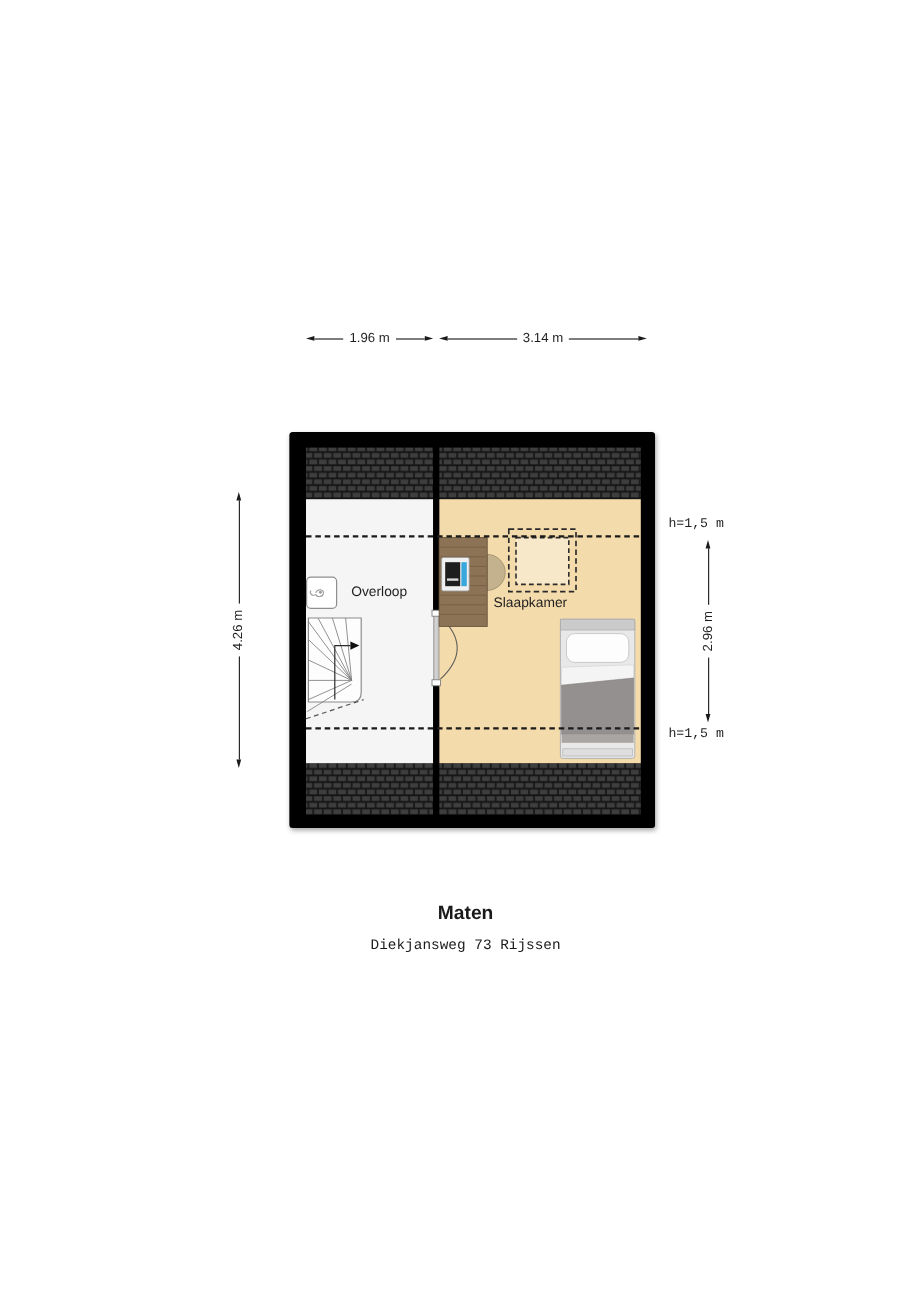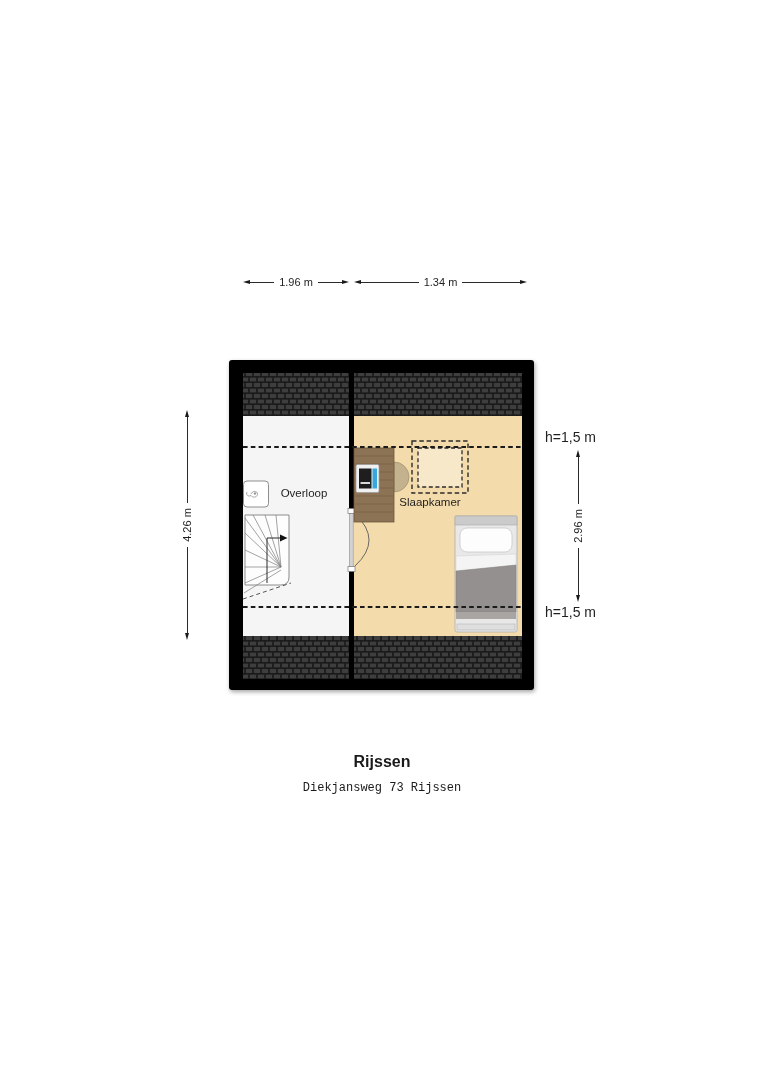--- a/index.html
+++ b/index.html
@@ -1,38 +1,38 @@
 <!DOCTYPE html>
 <html><head>
 <meta charset="utf-8">
 <style>
   html,body{margin:0;padding:0;}
   body{
     width:768px;height:1086px;background:#ffffff;position:relative;
     font-family:"Liberation Sans","DejaVu Sans",sans-serif;color:#1a1a1a;
     overflow:hidden;
   }
-  .page{position:absolute;inset:0;}
+  .page{position:absolute;inset:0;margin-left:12px;}
   
   .plan-wrap{
     position:absolute;left:229px;top:360px;width:305px;height:330px;
     filter:drop-shadow(1.5px 2.5px 2px rgba(0,0,0,0.35));
   }
   
   .dim{
     position:absolute;display:flex;align-items:center;height:14px;
     font-size:11px;color:#1f1f1f;white-space:nowrap;
   }
   .dim .ln{flex:1 1 auto;height:0;border-top:1px solid #2a2a2a;}
   .dim .lbl{padding:0 5px;line-height:14px;}
   .dim .ah{width:0;height:0;border-top:2.6px solid transparent;border-bottom:2.6px solid transparent;}
   .dim .ah.a-left{border-right:7px solid #1a1a1a;}
   .dim .ah.a-right{border-left:7px solid #1a1a1a;}
   .dim.vert{transform:rotate(-90deg);}
-  .hlabel{position:absolute;font-size:14px;line-height:12px;color:#1f1f1f;white-space:nowrap;}
+  .hlabel{position:absolute;font-size:11px;line-height:12px;color:#1f1f1f;white-space:nowrap;font-family:Liberation Mono, monospace;}
   
   .cap{position:absolute;left:0;right:4px;text-align:center;}
   .cap-title{top:753px;font-size:16px;font-weight:bold;}
   .cap-address{top:781px;font-size:12px;font-family:Liberation Mono, monospace;}
   .cap-disclaimer{top:795px;font-size:12px;}
 </style>
 </head>
 <body>
 
 <div class="page">
@@ -40,21 +40,21 @@
   <div class="dim" style="left:243px;top:275px;width:106px;">
     <span class="ah a-left"></span>
     <span class="ln"></span>
     <span class="lbl">1.96 m</span>
     <span class="ln"></span>
     <span class="ah a-right"></span>
   </div>
   <div class="dim" style="left:354px;top:275px;width:173px;">
     <span class="ah a-left"></span>
     <span class="ln"></span>
-    <span class="lbl">1.34 m</span>
+    <span class="lbl">3.14 m</span>
     <span class="ln"></span>
     <span class="ah a-right"></span>
   </div>
 
   <div class="dim vert" style="left:72px;top:518px;width:230px;">
     <span class="ah a-left"></span>
     <span class="ln"></span>
     <span class="lbl">4.26 m</span>
     <span class="ln"></span>
     <span class="ah a-right"></span>
@@ -172,16 +172,16 @@
     <g stroke="#1b1b1b" stroke-width="1.9" stroke-dasharray="4.6,3.2">
       <line x1="14" y1="87" x2="293" y2="87"></line>
       <line x1="14" y1="247" x2="293" y2="247"></line>
     </g>
 
     <text x="75" y="137" text-anchor="middle" font-size="11.5" fill="#1f1f1f">Overloop</text>
     <text x="201" y="146" text-anchor="middle" font-size="11.5" fill="#1f1f1f">Slaapkamer</text>
   </svg>
   </div>
 
-  <div class="cap cap-title">Rijssen</div>
+  <div class="cap cap-title">Maten</div>
   <div class="cap cap-address">Diekjansweg 73 Rijssen</div>
 
 </div>
 
 </body></html>

